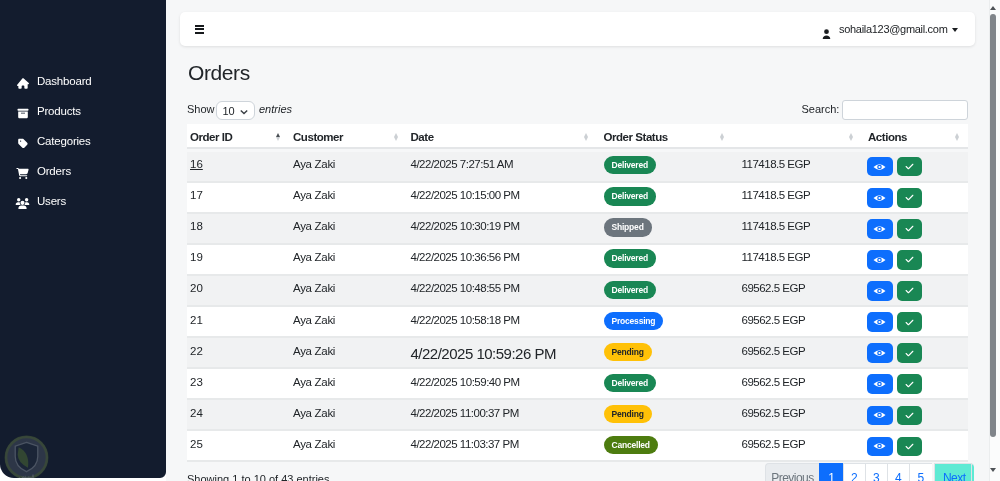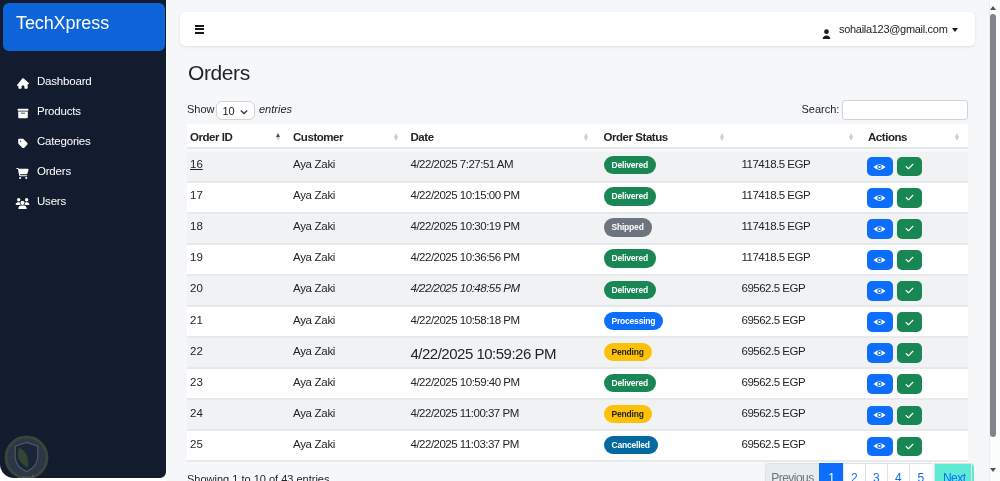--- a/index.html
+++ b/index.html
@@ -1,22 +1,19 @@
 <!DOCTYPE html>
 <html><head><meta charset="utf-8"><style>
 *{margin:0;padding:0;box-sizing:border-box;}
 html,body{width:1000px;height:481px;overflow:hidden;font-family:"Liberation Sans",sans-serif;background:#fff;}
 .abs{position:absolute;}
 </style></head><body>
 <div style="position:relative;width:1000px;height:481px;">
 <div class="abs" style="left:166px;top:0;width:834px;height:481px;background:#f6f7f8;"></div>
 <div class="abs" style="left:0;top:0;width:166px;height:478px;background:#131c2e;border-radius:0 0 6px 14px;">
-<div class="abs" style="left:2.5px;top:3px;width:162px;height:48px;background:#0d63d9;border-radius:6px;">
-        <div class="abs" style="left:13.5px;top:10.3px;font-size:18px;letter-spacing:-0.1px;color:#fff;">TechXpress</div>
-      </div>
 <div class="abs" style="left:16.5px;top:75.0px;width:12px;height:11px;"><svg width="12" height="11" viewBox="0 0 576 512">
           <path fill="#fff" d="M575.8 255.5c0 18-15 32.1-32 32.1l-32 0 .7 160.2c0 2.7-.2 5.4-.5 8.1l0 16.2c0 22.1-17.9 40-40 40l-16 0c-1.1 0-2.2 0-3.3-.1c-1.4 .1-2.8 .1-4.2 .1L416 512l-24 0c-22.1 0-40-17.9-40-40l0-24 0-64c0-17.7-14.3-32-32-32l-64 0c-17.7 0-32 14.3-32 32l0 64 0 24c0 22.1-17.9 40-40 40l-24 0-31.9 0c-1.5 0-3-.1-4.5-.2c-1.2 .1-2.4 .2-3.6 .2l-16 0c-22.1 0-40-17.9-40-40L64 448c0-.9 0-1.9 .1-2.8l0-69.7-32 0c-18 0-32-14-32-32.1c0-9 3-17 10-24L266.4 8c7-7 15-8 22-8s15 2 21 7L564.8 231.5c8 7 12 15 11 24z"></path>
         </svg></div>
 <div class="abs" style="left:37px;top:74.5px;font-size:11.5px;letter-spacing:-0.2px;color:#fff;">Dashboard</div>
 <div class="abs" style="left:16.5px;top:105.1px;width:12px;height:11px;"><svg width="12" height="11" viewBox="0 0 512 512">
           <path fill="#fff" d="M32 32l448 0c17.7 0 32 14.3 32 32l0 32c0 17.7-14.3 32-32 32L32 128C14.3 128 0 113.7 0 96L0 64C0 46.3 14.3 32 32 32zm0 128l448 0 0 256c0 35.3-28.7 64-64 64L96 480c-35.3 0-64-28.7-64-64l0-256zm128 80c0 8.8 7.2 16 16 16l160 0c8.8 0 16-7.2 16-16s-7.2-16-16-16l-160 0c-8.8 0-16 7.2-16 16z"></path>
         </svg></div>
 <div class="abs" style="left:37px;top:104.6px;font-size:11.5px;letter-spacing:-0.2px;color:#fff;">Products</div>
 <div class="abs" style="left:16.5px;top:135.2px;width:12px;height:11px;"><svg width="12" height="11" viewBox="0 0 448 512">
           <path fill="#fff" d="M0 80L0 229.5c0 17 6.7 33.3 18.7 45.3l176 176c25 25 65.5 25 90.5 0L418.7 317.3c25-25 25-65.5 0-90.5l-176-176c-12-12-28.3-18.7-45.3-18.7L48 32C21.5 32 0 53.5 0 80zm112 32a32 32 0 1 1 0 64 32 32 0 1 1 0-64z"></path>
@@ -161,21 +158,21 @@
       </svg>
     </div>
 <div class="abs" style="left:897.4px;top:250.0px;width:24.4px;height:19.8px;background:#198754;border-radius:5px;display:flex;align-items:center;justify-content:center;">
       <svg width="11" height="9" viewBox="0 0 448 512" style="display:block">
         <path fill="#fff" d="M438.6 105.4c12.5 12.5 12.5 32.8 0 45.3l-256 256c-12.5 12.5-32.8 12.5-45.3 0l-128-128c-12.5-12.5-12.5-32.8 0-45.3s32.8-12.5 45.3 0L160 338.7 393.4 105.4c12.5-12.5 32.8-12.5 45.3 0z"></path>
       </svg>
     </div>
 <div class="abs" style="left:187px;top:275.9px;width:781px;height:31.1px;background:#f1f2f3;border-bottom:2.5px solid #e7e9ea;"></div>
 <div class="abs" style="left:190px;top:282.4px;font-size:11.5px;color:#212529;">20</div>
 <div class="abs" style="left:293px;top:282.4px;font-size:11.5px;letter-spacing:-0.3px;color:#212529;">Aya Zaki</div>
-<div class="abs" style="left:410.5px;top:282.4px;font-size:11.5px;letter-spacing:-0.5px;color:#212529;font-style:italic;">4/22/2025 10:48:55 PM</div>
+<div class="abs" style="left:410.5px;top:282.4px;font-size:11.5px;letter-spacing:-0.5px;color:#212529;">4/22/2025 10:48:55 PM</div>
 <div class="abs" style="left:603.5px;top:280.5px;height:18.4px;background:#198754;color:#fff;font-size:8.5px;font-weight:bold;letter-spacing:-0.2px;border-radius:9.2px;padding:0 8px;line-height:18.4px;">Delivered</div>
 <div class="abs" style="left:741.5px;top:282.4px;font-size:11.5px;letter-spacing:-0.5px;color:#212529;">69562.5 EGP</div>
 <div class="abs" style="left:866.6px;top:281.1px;width:26.8px;height:19.8px;background:#0d6efd;border-radius:5px;display:flex;align-items:center;justify-content:center;">
       <svg width="13" height="10" viewBox="0 0 26 20" style="display:block">
         <path fill="#fff" d="M1 10 Q13 -1.5 25 10 Q13 21.5 1 10 Z"></path>
         <circle cx="13" cy="10" r="4.6" fill="#0d6efd"></circle>
         <circle cx="13" cy="10" r="2.2" fill="#fff"></circle>
       </svg>
     </div>
 <div class="abs" style="left:897.4px;top:281.1px;width:24.4px;height:19.8px;background:#198754;border-radius:5px;display:flex;align-items:center;justify-content:center;">
@@ -252,21 +249,21 @@
     </div>
 <div class="abs" style="left:897.4px;top:405.5px;width:24.4px;height:19.8px;background:#198754;border-radius:5px;display:flex;align-items:center;justify-content:center;">
       <svg width="11" height="9" viewBox="0 0 448 512" style="display:block">
         <path fill="#fff" d="M438.6 105.4c12.5 12.5 12.5 32.8 0 45.3l-256 256c-12.5 12.5-32.8 12.5-45.3 0l-128-128c-12.5-12.5-12.5-32.8 0-45.3s32.8-12.5 45.3 0L160 338.7 393.4 105.4c12.5-12.5 32.8-12.5 45.3 0z"></path>
       </svg>
     </div>
 <div class="abs" style="left:187px;top:431.4px;width:781px;height:31.1px;background:#fff;border-bottom:2.5px solid #e7e9ea;"></div>
 <div class="abs" style="left:190px;top:437.9px;font-size:11.5px;color:#212529;">25</div>
 <div class="abs" style="left:293px;top:437.9px;font-size:11.5px;letter-spacing:-0.3px;color:#212529;">Aya Zaki</div>
 <div class="abs" style="left:410.5px;top:437.9px;font-size:11.5px;letter-spacing:-0.5px;color:#212529;">4/22/2025 11:03:37 PM</div>
-<div class="abs" style="left:603.5px;top:436.0px;height:18.4px;background:#0369a1;color:#fff;font-size:8.5px;font-weight:bold;letter-spacing:-0.2px;border-radius:9.2px;padding:0 8px;line-height:18.4px;">Cancelled</div>
+<div class="abs" style="left:603.5px;top:436.0px;height:18.4px;background:#4d7c0f;color:#fff;font-size:8.5px;font-weight:bold;letter-spacing:-0.2px;border-radius:9.2px;padding:0 8px;line-height:18.4px;">Cancelled</div>
 <div class="abs" style="left:741.5px;top:437.9px;font-size:11.5px;letter-spacing:-0.5px;color:#212529;">69562.5 EGP</div>
 <div class="abs" style="left:866.6px;top:436.6px;width:26.8px;height:19.8px;background:#0d6efd;border-radius:5px;display:flex;align-items:center;justify-content:center;">
       <svg width="13" height="10" viewBox="0 0 26 20" style="display:block">
         <path fill="#fff" d="M1 10 Q13 -1.5 25 10 Q13 21.5 1 10 Z"></path>
         <circle cx="13" cy="10" r="4.6" fill="#0d6efd"></circle>
         <circle cx="13" cy="10" r="2.2" fill="#fff"></circle>
       </svg>
     </div>
 <div class="abs" style="left:897.4px;top:436.6px;width:24.4px;height:19.8px;background:#198754;border-radius:5px;display:flex;align-items:center;justify-content:center;">
       <svg width="11" height="9" viewBox="0 0 448 512" style="display:block">

